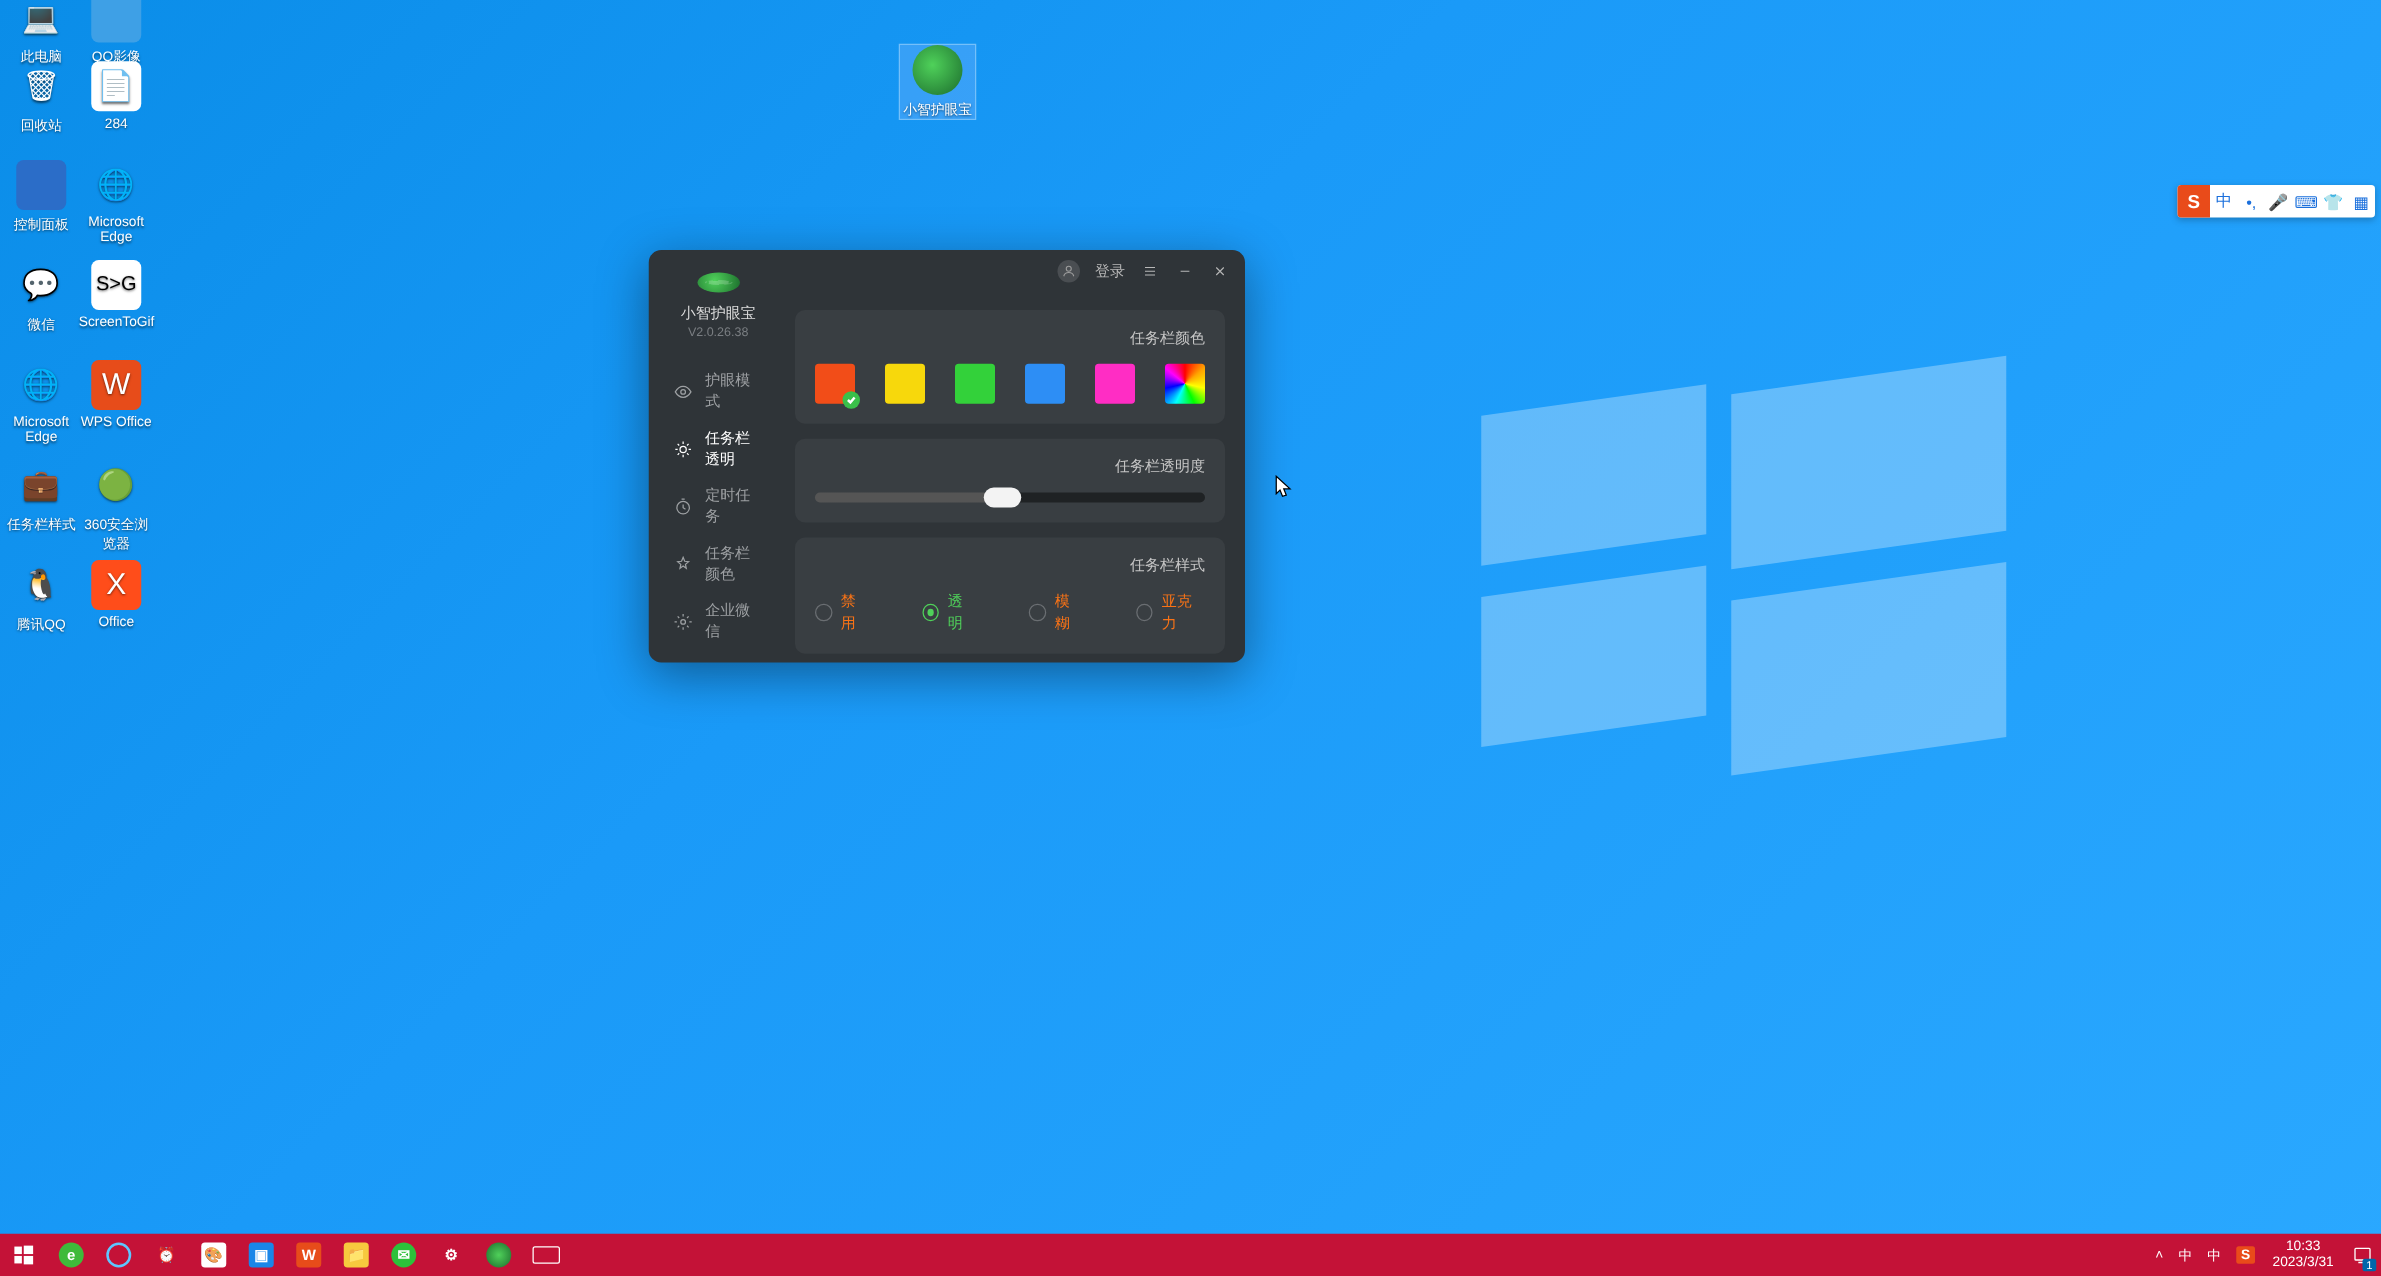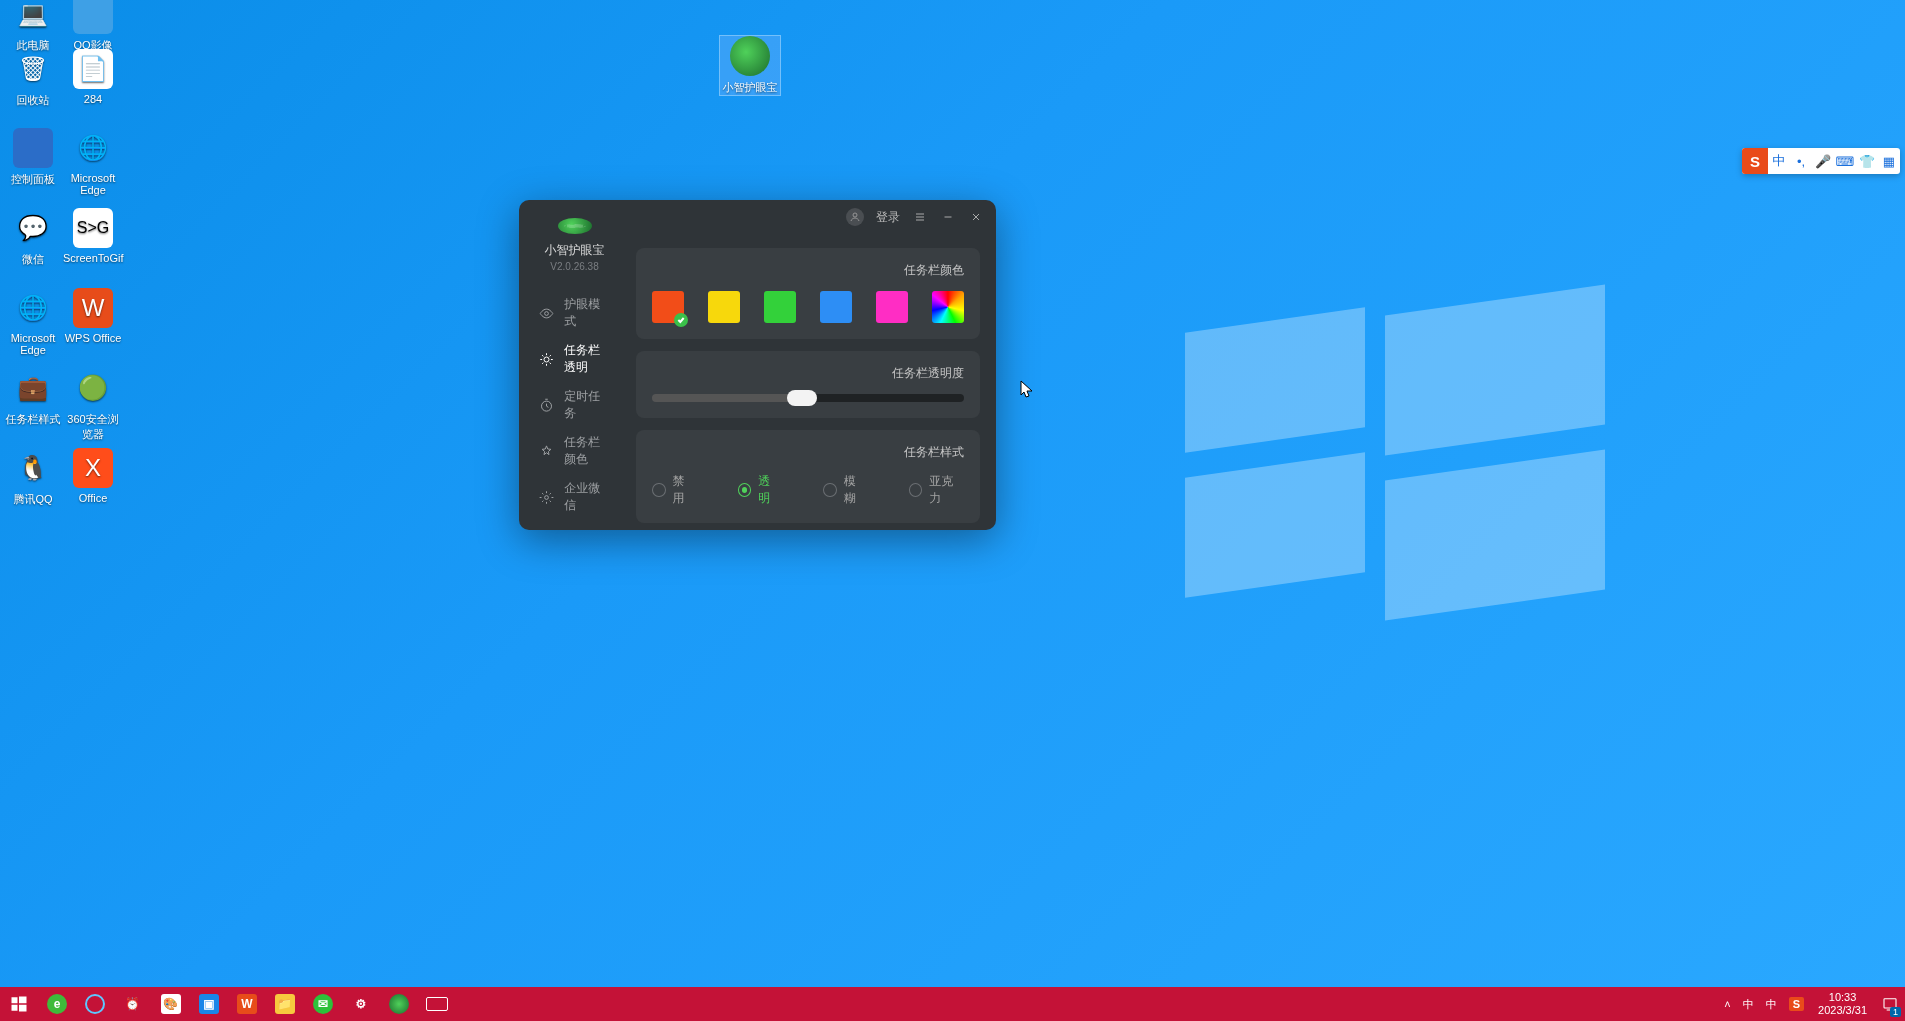--- a/index.html
+++ b/index.html
@@ -61,21 +61,21 @@
 .swatches { display: flex; gap: 24px; }
 .swatch { width: 32px; height: 32px; border-radius: 3px; position: relative; cursor: pointer; }
 .swatch .check { position: absolute; right: -4px; bottom: -4px; width: 14px; height: 14px; border-radius: 50%; background: #3ac04a; display: flex; align-items: center; justify-content: center; }
 .swatch .check svg { width: 8px; height: 8px; stroke: #fff; stroke-width: 3; fill: none; }
 .swatch.rainbow { background: conic-gradient(red, orange, yellow, lime, cyan, blue, magenta, red); }
 
 .slider { position: relative; height: 8px; border-radius: 4px; background: linear-gradient(90deg, #555 0%, #555 48%, #1f2224 48%, #1f2224 100%); }
 .slider .thumb { position: absolute; top: -4px; width: 30px; height: 16px; border-radius: 8px; background: #f3f3f3; cursor: pointer; }
 
 .radios { display: flex; gap: 42px; }
-.radio { display: flex; align-items: center; gap: 7px; font-size: 12px; color: #a3a3a3; cursor: pointer; }
+.radio { display: flex; align-items: center; gap: 7px; font-size: 12px; color: #f97316; cursor: pointer; }
 .radio .dot { width: 14px; height: 14px; border-radius: 50%; border: 1.5px solid #6a6e72; position: relative; }
 .radio.sel { color: #4fd15a; }
 .radio.sel .dot { border-color: #4fd15a; }
 .radio.sel .dot::after { content: ""; position: absolute; inset: 3px; border-radius: 50%; background: #4fd15a; }
 
 
 .taskbar {
   position: absolute; left: 0; bottom: 0; width: 100%; height: 34px;
   background: #c41237; display: flex; align-items: center; color: #fff;
 }

